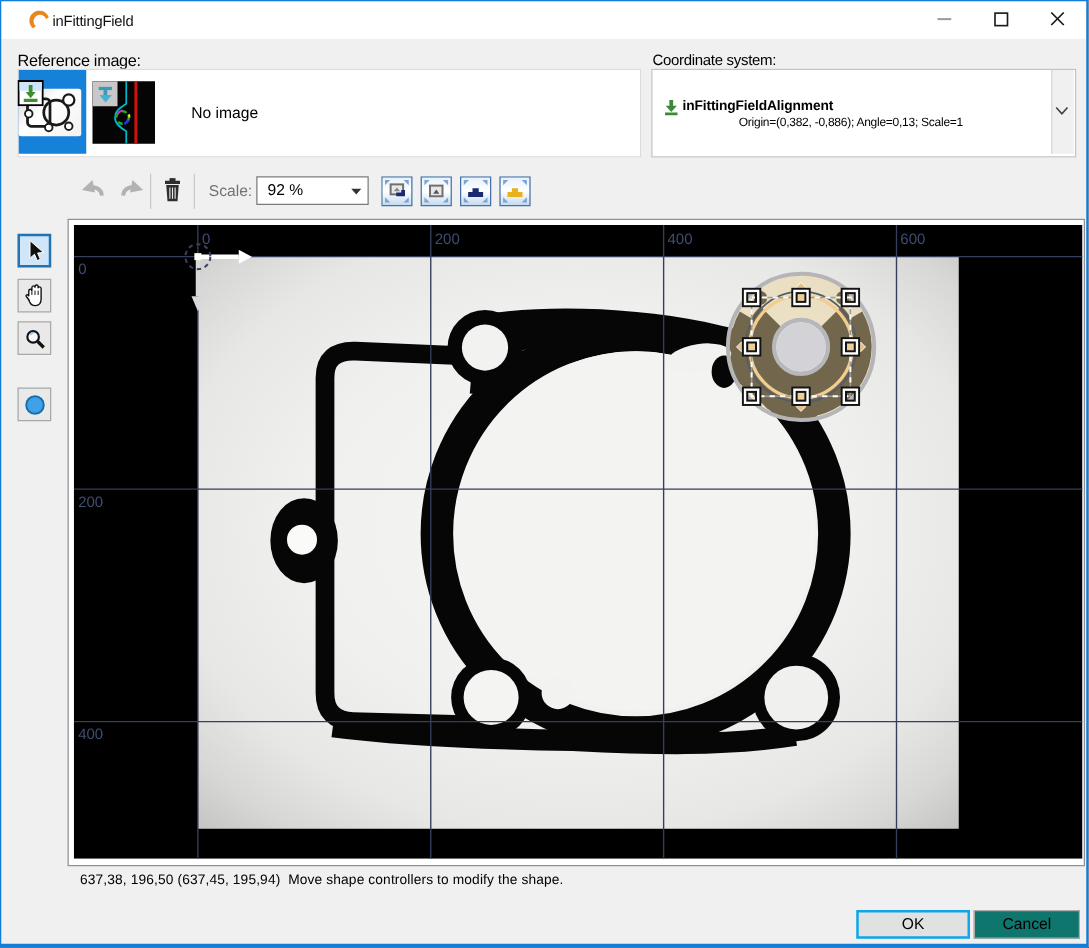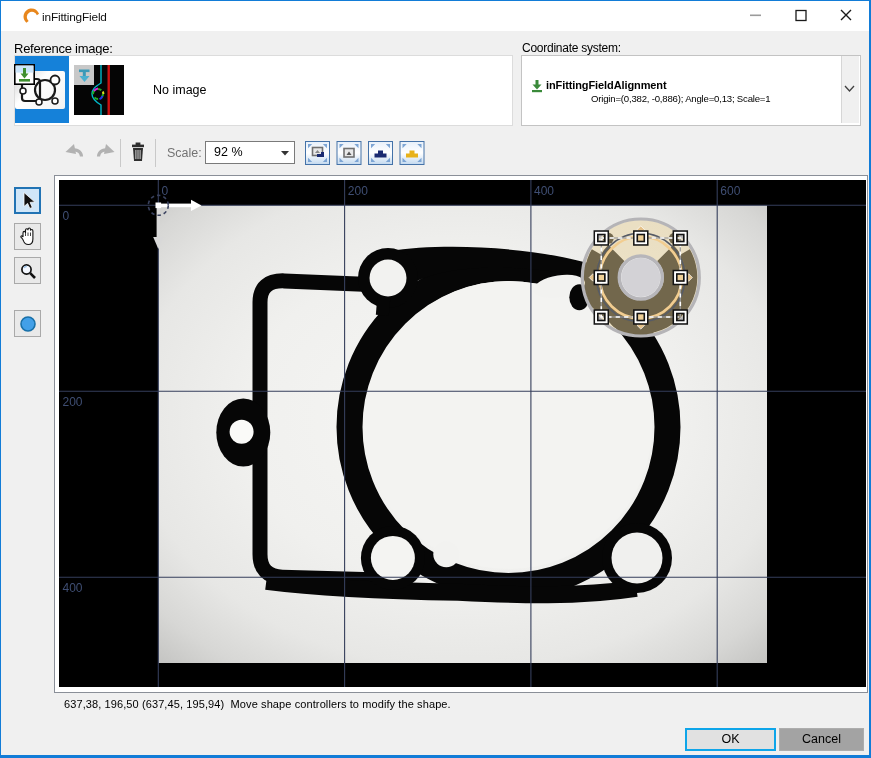--- a/index.html
+++ b/index.html
@@ -26,21 +26,21 @@
   #scombo span{position:absolute;left:8px;top:3px;font-size:12.5px;}
   .toolbtn{width:27px;height:27px;background:#e9e9e9;border:1px solid #a9a9a9;box-sizing:border-box;left:14px;}
   #tb1{top:187px;background:#d0e6f8;border:2px solid #2173b4;}
   #tb2{top:223px;}
   #tb3{top:257px;}
   #tb4{top:310px;}
   #canvasbox{left:54px;top:175px;width:814px;height:518px;background:#ffffff;border:1px solid #8a8f98;box-sizing:border-box;}
   #cv{left:59px;top:180px;}
   #status{left:64px;top:697.5px;font-size:11px;letter-spacing:0.1px;color:#000;}
   #okbtn{left:685px;top:728px;width:91px;height:23px;background:#e1e1e1;border:2px solid #0ea5e9;box-sizing:border-box;text-align:center;font-size:12.5px;line-height:19px;}
-  #cancelbtn{left:779px;top:728px;width:85px;height:23px;background:#a3a3a3;border:1px solid #adadad;box-sizing:border-box;text-align:center;font-size:12.5px;line-height:21px;}
+  #cancelbtn{left:779px;top:728px;width:85px;height:23px;background:#0f766e;border:1px solid #adadad;box-sizing:border-box;text-align:center;font-size:12.5px;line-height:21px;}
 </style>
 </head>
 <body>
 <div class="abs" id="titlebar"></div>
 <div class="abs" id="title">inFittingField</div>
 <svg class="abs" style="left:22px;top:7px" width="18" height="18" viewBox="0 0 18 18">
   <path d="M 4.36 15.63 A 8 8 0 1 1 17.02 6.76 L 14.89 8.22 A 5.2 5.2 0 1 0 6.66 13.98 Z" fill="#e8871d"></path>
 </svg>
 <svg class="abs" style="left:744px;top:6px" width="115" height="18" viewBox="0 0 115 18">
   <rect x="6" y="8.5" width="11" height="1.6" fill="#9b9b9b"></rect>

